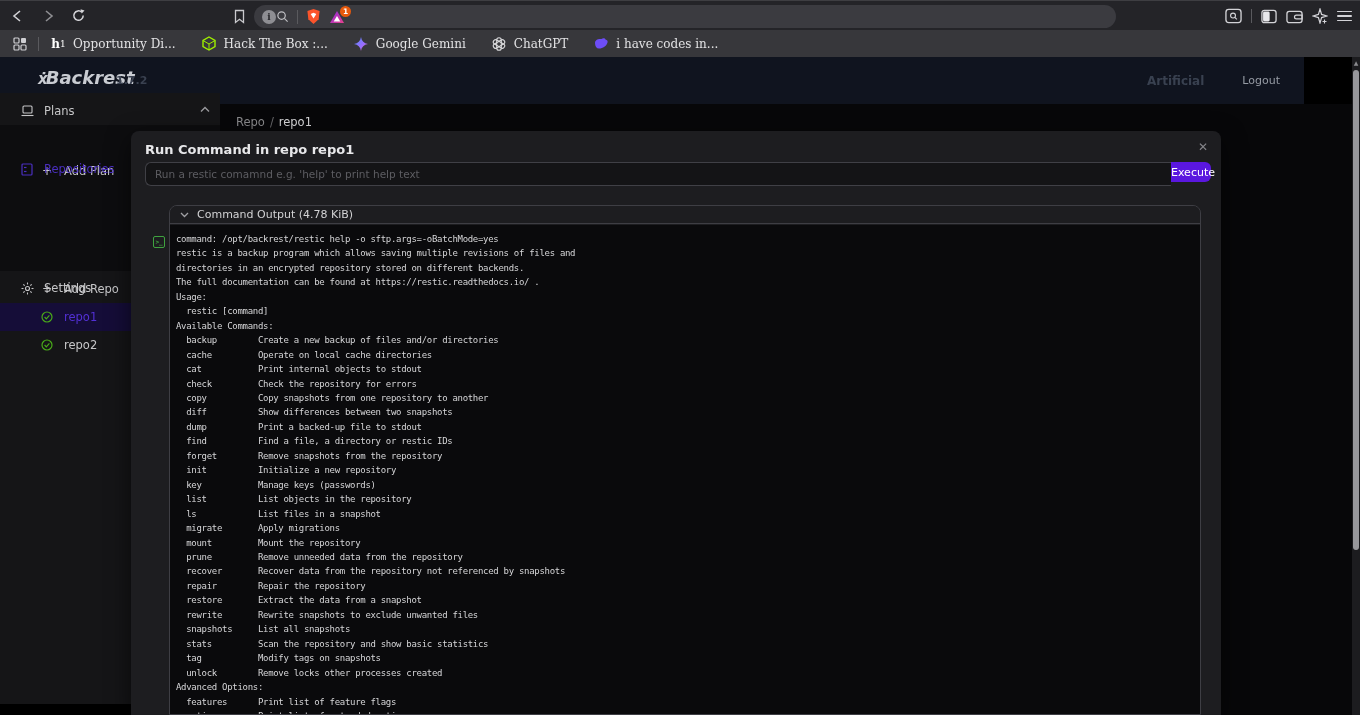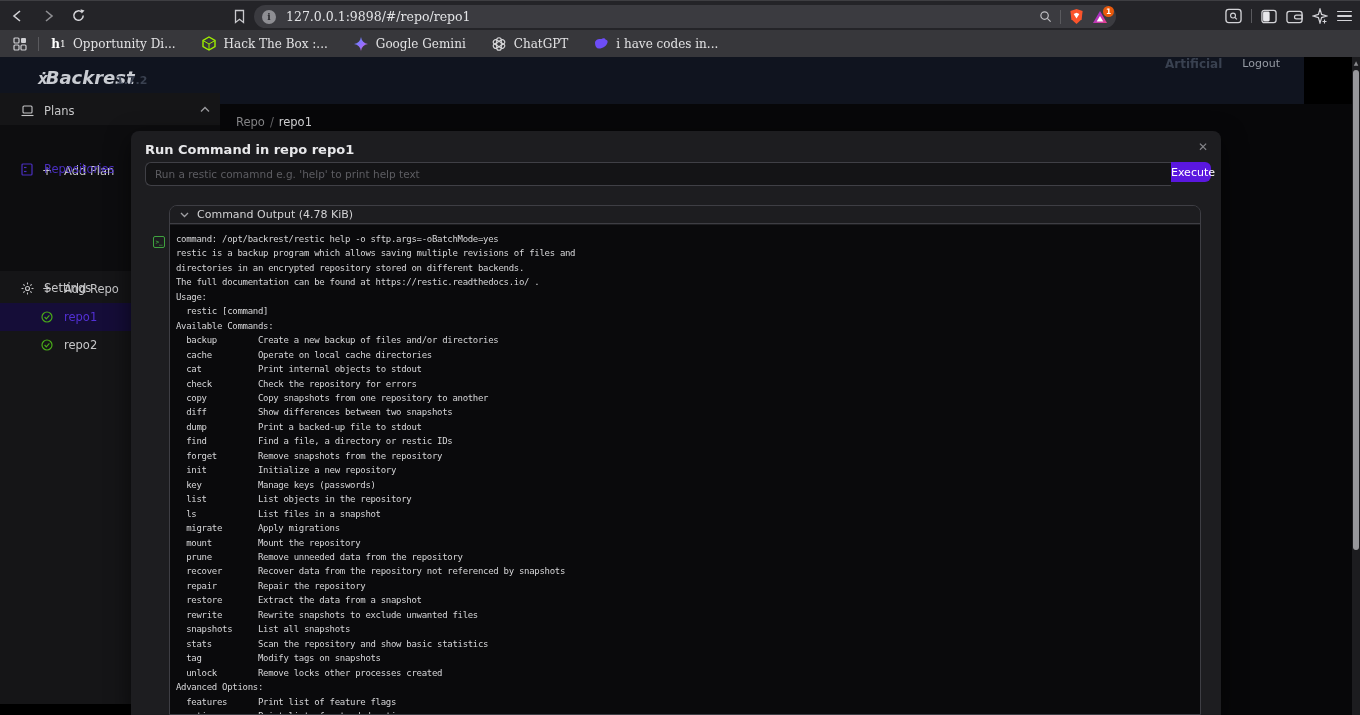--- a/index.html
+++ b/index.html
@@ -30,21 +30,21 @@
   .bm-item{ display:flex; align-items:center; gap:7px; margin-right:26px;
     color:#e2e2e4; font:12px "DejaVu Serif", serif; white-space:nowrap; }
   .fav{ width:15px; height:15px; display:flex; align-items:center; justify-content:center; flex:0 0 auto; }
   .fav-h1{ color:#fff; font:bold 12px "DejaVu Serif", serif; letter-spacing:0; }
 
   
   .app-header{ position:absolute; left:0; top:57px; width:1304px; height:47px; background:#10141f; }
   .brand{ position:absolute; left:38px; top:10px; color:#c9ccd2; font:bold italic 18px "DejaVu Sans", sans-serif; }
   .brand .mark{ font-size:15px; margin-right:-2px; }
   .brand-version{ position:absolute; left:116px; top:17px; color:#3a4150; font:bold 11px "DejaVu Sans", sans-serif; }
-  .hdr-right{ position:absolute; right:24px; top:0; height:47px; display:flex; gap:20px; }
+  .hdr-right{ position:absolute; right:24px; top:0; height:47px; display:flex; align-items:center; gap:38px; }
   .hdr-user{ color:#394150; font:bold 12px "DejaVu Sans", sans-serif; }
   .hdr-logout{ color:#969ba4; font:11px "DejaVu Sans", sans-serif; }
 
   .sidebar{ position:absolute; left:0; top:93px; width:220px; height:611px; background:#151517; }
   .side-row{ position:absolute; left:0; width:220px; height:28px; display:flex; align-items:center;
     color:#c6c6c8; font:11.5px "DejaVu Sans", sans-serif; }
   .submenu{ position:absolute; left:0; width:220px; background:#0d0d0f; }
   .row-ic{ width:14px; display:flex; justify-content:center; margin:0 10px 0 20px; flex:0 0 auto; }
   .row-ic.ind{ margin-left:40px; }
   .plus{ color:#c6c6c8; font-size:12px; }
@@ -116,21 +116,20 @@
   </div>
 
   <div class="bm-flag">
     <svg width="13" height="15" viewBox="0 0 13 15">
         <path d="M2.5 1.5 h8 v12 l-4 -3.2 l-4 3.2 z" fill="none" stroke="#c9c9cd" stroke-width="1.3"></path>
       </svg>
   </div>
 
   <div class="url-pill">
     <div class="info-circle">i</div>
-    <div class="url-text">127.0.0.1:9898/#/repo/repo1</div>
     <div class="pill-right">
       <svg width="13" height="13" viewBox="0 0 14 14">
         <circle cx="6" cy="6" r="4" fill="none" stroke="#bfbfc3" stroke-width="1.3"></circle>
           <line x1="9" y1="9" x2="12.5" y2="12.5" stroke="#bfbfc3" stroke-width="1.3"></line>
       </svg>
       <div class="vsep"></div>
       <svg width="15" height="17" viewBox="0 0 16 18">
         <path d="M8 1 L14.5 3 L13.5 12 L8 17 L2.5 12 L1.5 3 Z" fill="#fb542b"></path>
         <path d="M8 5 L11 6.2 L8 11 L5 6.2 Z" fill="#fff"></path>
       </svg>

